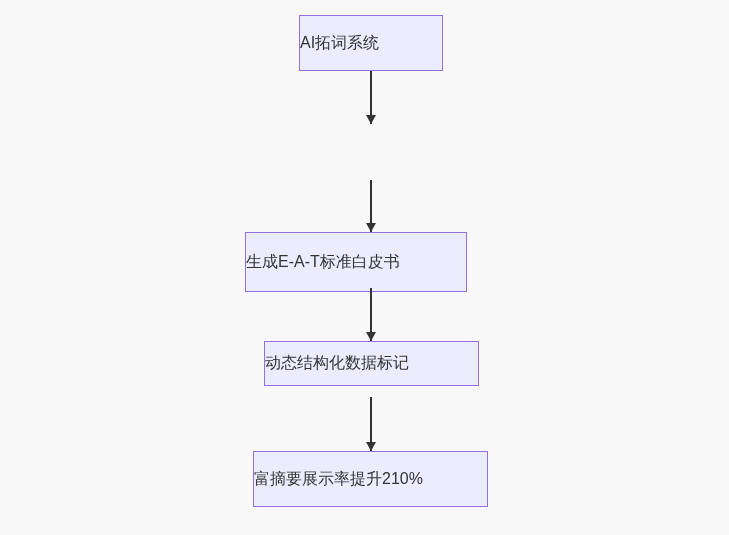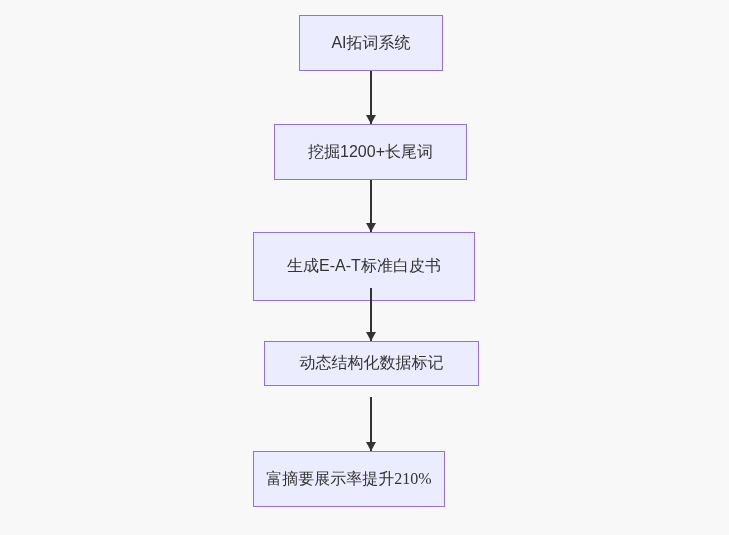--- a/index.html
+++ b/index.html
@@ -20,29 +20,28 @@
   }
   .node {
     position: absolute;
     box-sizing: border-box;
     background: #ececff;
     border: 1px solid #9370db;
     color: #333333;
     font-size: 16px;
     display: flex;
     align-items: center;
-    justify-content: center;
     text-align: center;
     white-space: nowrap;
   }
   #node-0 { left: 299px; top: 15px;  width: 144px; height: 56px; }
   #node-1 { left: 274px; top: 124px; width: 193px; height: 56px; }
-  #node-2 { left: 253px; top: 232px; width: 222px; height: 69px; }
+  #node-2 { left: 245px; top: 232px; width: 222px; height: 60px; }
   #node-3 { left: 264px; top: 341px; width: 215px; height: 45px; }
-  #node-4 { left: 253px; top: 451px; width: 192px; height: 56px; font-family: Liberation Serif, serif; }
+  #node-4 { left: 253px; top: 451px; width: 235px; height: 56px; }
   .edge {
     position: absolute;
     width: 2px;
     background: #333333;
   }
   .edge .arrowhead {
     position: absolute;
     bottom: 0;
     left: 50%;
     transform: translateX(-50%);
@@ -63,23 +62,20 @@
 <div class="canvas">
 
   <div class="node" id="node-0">
     <span>AI拓词系统</span>
   </div>
 
   <div class="edge" id="edge-0">
     <span class="arrowhead"></span>
   </div>
 
-  <div class="node" id="node-1">
-    <span>挖掘1200+长尾词</span>
-  </div>
 
   <div class="edge" id="edge-1">
     <span class="arrowhead"></span>
   </div>
 
   <div class="node" id="node-2">
     <span>生成E-A-T标准白皮书</span>
   </div>
 
   <div class="edge" id="edge-2">

